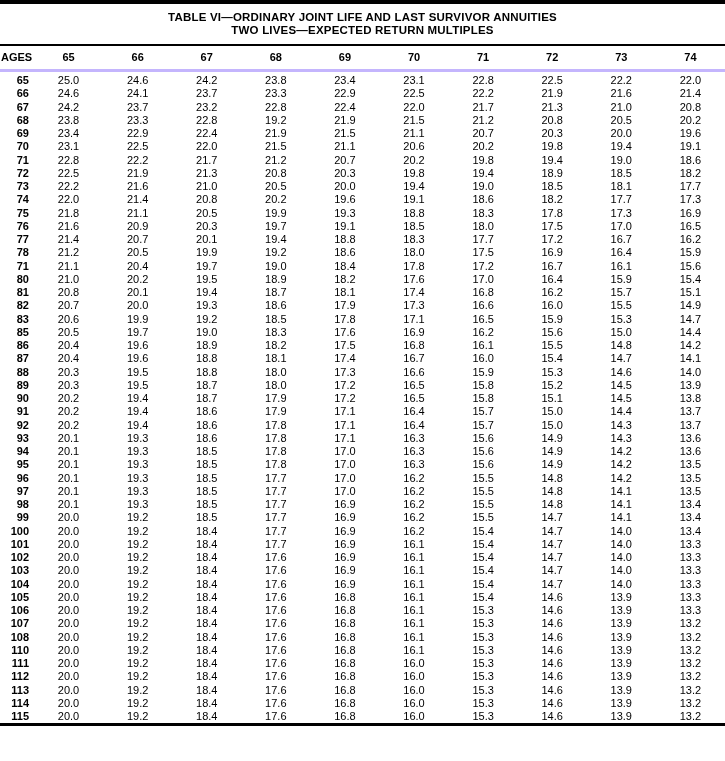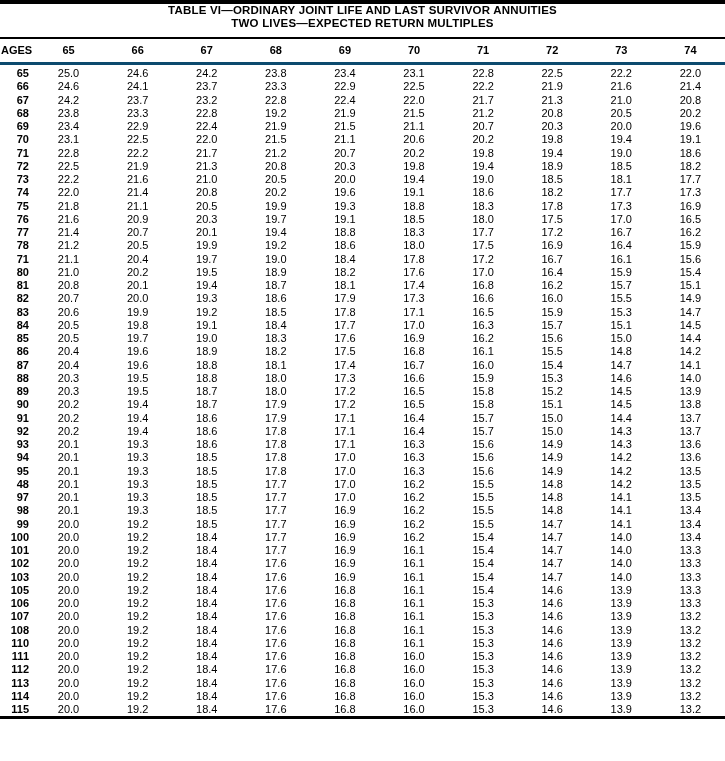--- a/index.html
+++ b/index.html
@@ -14,39 +14,39 @@
     width: 725px;
     height: 761px;
     background: #ffffff;
     overflow: hidden;
   }
   .top-rule {
     height: 4px;
     background: #000000;
   }
   .title-block {
-    padding-top: 0;
+    padding-top: 7px;
     padding-bottom: 7px;
     text-align: center;
   }
   .title-line {
     font-size: 11.5px;
     font-weight: bold;
     line-height: 13px;
     letter-spacing: 0.2px;
   }
   table.annuity {
     width: 725px;
     border-collapse: collapse;
     table-layout: fixed;
   }
   col.ages-col { width: 34px; }
   thead tr {
     border-top: 2px solid #000000;
-    border-bottom: 3px solid #0c4a6e;
+    border-bottom: 3px solid #c4b5fd;
   }
   th {
     font-size: 11px;
     font-weight: bold;
     padding: 5px 0 6px 0;
     text-align: center;
     white-space: nowrap;
   }
   th.ages-hdr {
     text-align: left;
@@ -343,33 +343,20 @@
           <td>19.2</td>
           <td>18.5</td>
           <td>17.8</td>
           <td>17.1</td>
           <td>16.5</td>
           <td>15.9</td>
           <td>15.3</td>
           <td>14.7</td>
         </tr>
         <tr>
-          <td class="age">84</td>
-          <td>20.5</td>
-          <td>19.8</td>
-          <td>19.1</td>
-          <td>18.4</td>
-          <td>17.7</td>
-          <td>17.0</td>
-          <td>16.3</td>
-          <td>15.7</td>
-          <td>15.1</td>
-          <td>14.5</td>
-        </tr>
-        <tr>
           <td class="age">85</td>
           <td>20.5</td>
           <td>19.7</td>
           <td>19.0</td>
           <td>18.3</td>
           <td>17.6</td>
           <td>16.9</td>
           <td>16.2</td>
           <td>15.6</td>
           <td>15.0</td>
@@ -499,21 +486,21 @@
           <td>18.5</td>
           <td>17.8</td>
           <td>17.0</td>
           <td>16.3</td>
           <td>15.6</td>
           <td>14.9</td>
           <td>14.2</td>
           <td>13.5</td>
         </tr>
         <tr>
-          <td class="age">48</td>
+          <td class="age">96</td>
           <td>20.1</td>
           <td>19.3</td>
           <td>18.5</td>
           <td>17.7</td>
           <td>17.0</td>
           <td>16.2</td>
           <td>15.5</td>
           <td>14.8</td>
           <td>14.2</td>
           <td>13.5</td>
@@ -603,20 +590,33 @@
           <td>18.4</td>
           <td>17.6</td>
           <td>16.9</td>
           <td>16.1</td>
           <td>15.4</td>
           <td>14.7</td>
           <td>14.0</td>
           <td>13.3</td>
         </tr>
         <tr>
+          <td class="age">104</td>
+          <td>20.0</td>
+          <td>19.2</td>
+          <td>18.4</td>
+          <td>17.6</td>
+          <td>16.9</td>
+          <td>16.1</td>
+          <td>15.4</td>
+          <td>14.7</td>
+          <td>14.0</td>
+          <td>13.3</td>
+        </tr>
+        <tr>
           <td class="age">105</td>
           <td>20.0</td>
           <td>19.2</td>
           <td>18.4</td>
           <td>17.6</td>
           <td>16.8</td>
           <td>16.1</td>
           <td>15.4</td>
           <td>14.6</td>
           <td>13.9</td>

